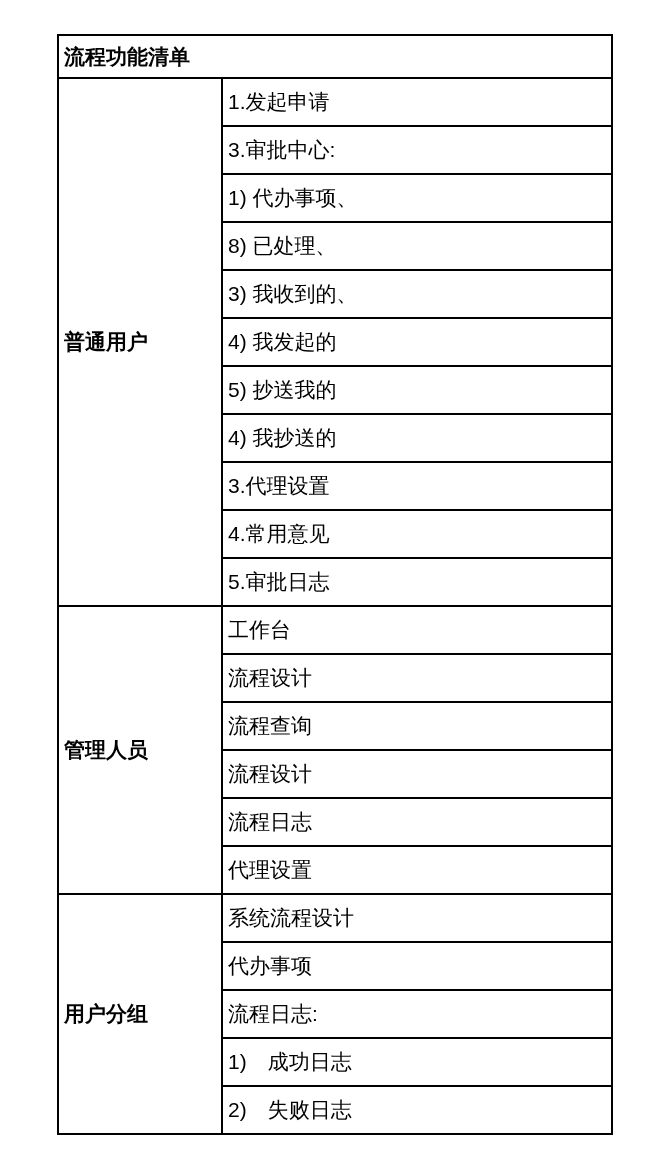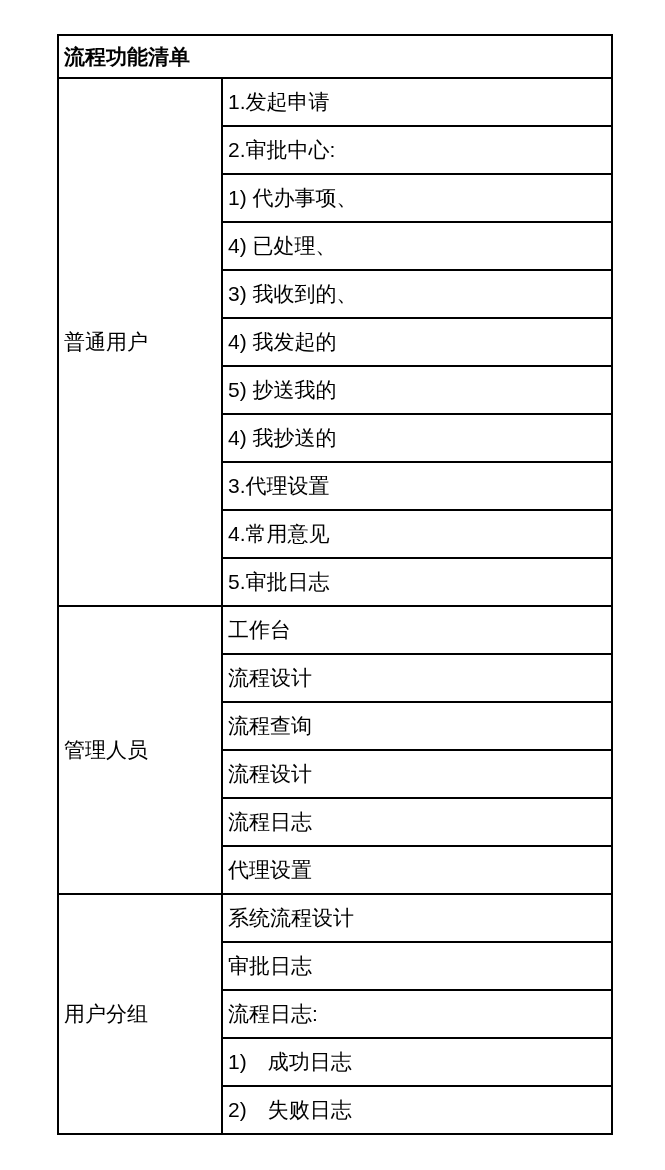--- a/index.html
+++ b/index.html
@@ -30,21 +30,21 @@
     color: #000000;
     font-size: 21px;
     padding: 0 0 0 5px;
     vertical-align: middle;
     white-space: nowrap;
     overflow: hidden;
   }
   tr.header-row { height: 43px; }
   tr.item-row   { height: 48px; }
   td.title-cell { font-weight: bold; }
-  td.role-cell  { font-weight: normal; vertical-align: middle; }
+  td.role-cell  { font-weight: bold; vertical-align: middle; }
   td.ind-a { padding-left: 68px; }  
   td.ind-b { padding-left: 34px; margin-top: 24px; }  
 </style>
 </head>
 <body>
 
 <div class="page">
   <table class="func-table">
     <colgroup>
       <col style="width:164px">
@@ -53,27 +53,27 @@
     <tbody>
       <tr class="header-row">
         <td colspan="2" class="title-cell">流程功能清单</td>
       </tr>
 
       <tr class="item-row">
         <td rowspan="11" class="role-cell">普通用户</td>
         <td>1.发起申请</td>
       </tr>
       <tr class="item-row">
-        <td>2.审批中心:</td>
+        <td>3.审批中心:</td>
       </tr>
       <tr class="item-row">
         <td class="ind-a">1) 代办事项、</td>
       </tr>
       <tr class="item-row">
-        <td class="ind-a">4) 已处理、</td>
+        <td class="ind-a">8) 已处理、</td>
       </tr>
       <tr class="item-row">
         <td class="ind-a">3) 我收到的、</td>
       </tr>
       <tr class="item-row">
         <td class="ind-a">4) 我发起的</td>
       </tr>
       <tr class="item-row">
         <td class="ind-a">5) 抄送我的</td>
       </tr>
@@ -108,21 +108,21 @@
       </tr>
       <tr class="item-row">
         <td>代理设置</td>
       </tr>
 
       <tr class="item-row">
         <td rowspan="5" class="role-cell">用户分组</td>
         <td>系统流程设计</td>
       </tr>
       <tr class="item-row">
-        <td>审批日志</td>
+        <td>代办事项</td>
       </tr>
       <tr class="item-row">
         <td>流程日志:</td>
       </tr>
       <tr class="item-row">
         <td class="ind-b">1)　成功日志</td>
       </tr>
       <tr class="item-row">
         <td class="ind-b">2)　失败日志</td>
       </tr>

